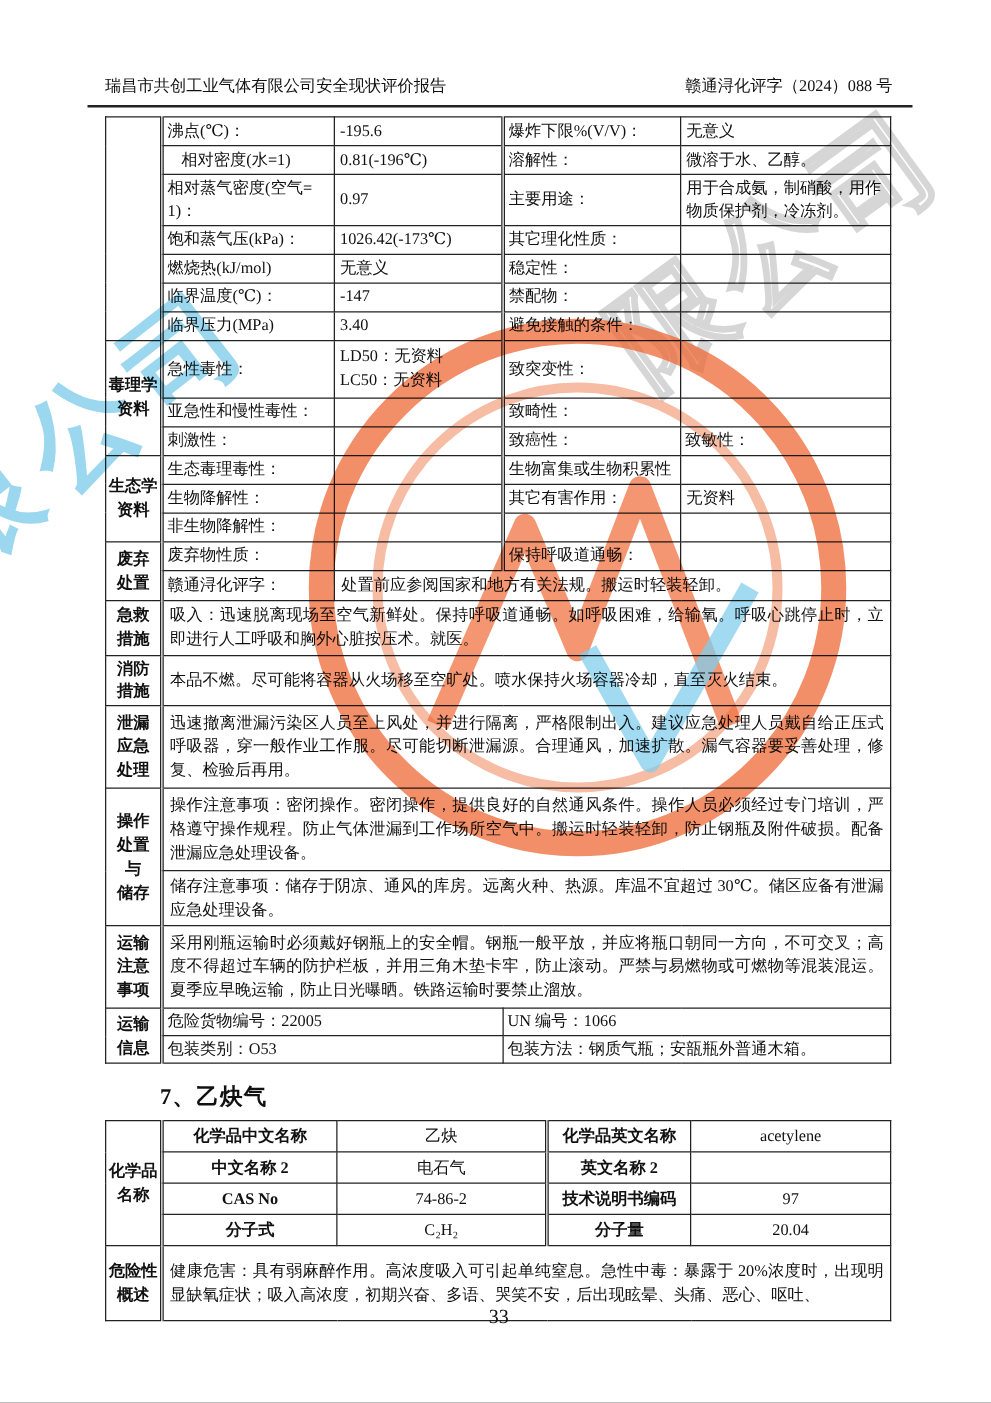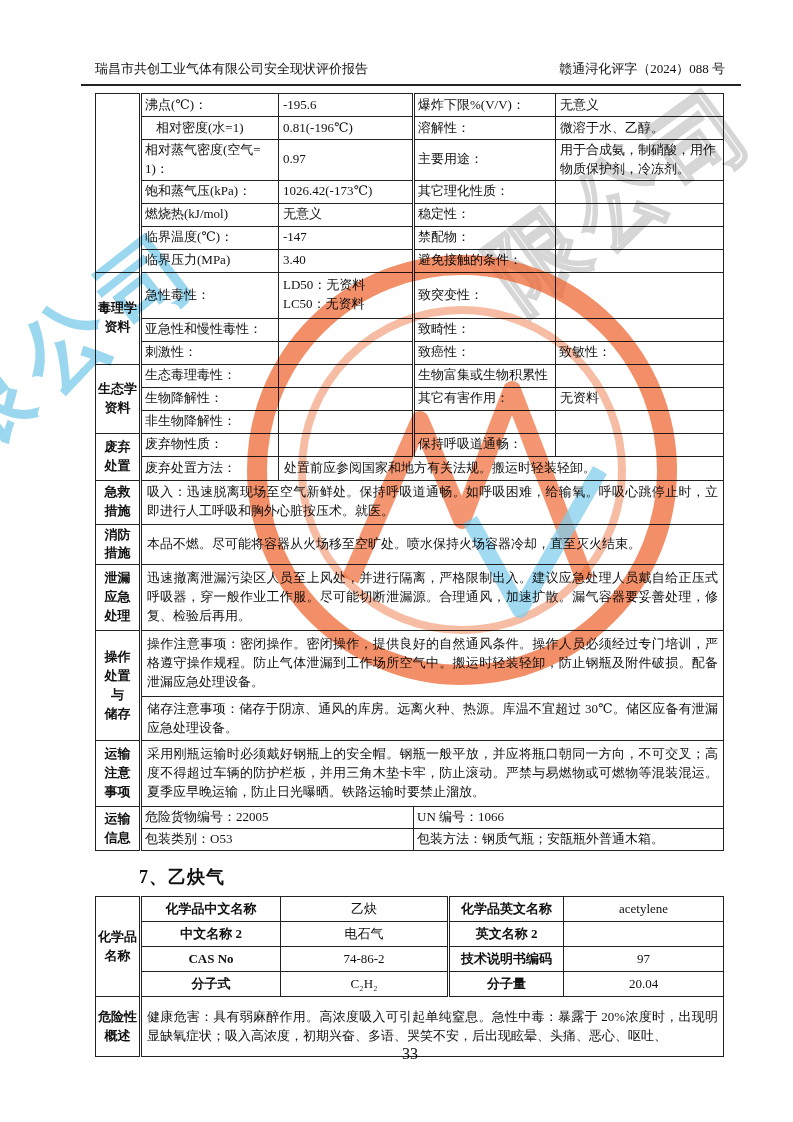--- a/index.html
+++ b/index.html
@@ -1,20 +1,20 @@
 <!DOCTYPE html>
 <html><head>
 <meta charset="utf-8">
 <style>
   html,body{margin:0;padding:0;background:#888;}
   .page{
     position:relative;width:793px;height:1122px;background:#fff;margin:0 auto;
     font-family:"Liberation Serif","DejaVu Serif",serif;color:#111;overflow:hidden;
   }
-  .content{position:absolute;left:95px;top:60px;width:630px;z-index:1;}
+  .content{position:absolute;left:84px;top:60px;width:630px;z-index:1;}
   .docheader{display:flex;justify-content:space-between;align-items:flex-end;
     font-size:13px;padding:0 2px 6px 0;border-bottom:2px solid #222;margin-left:-14px;margin-right:-16px;
     padding-left:14px;padding-right:16px;}
   .docheader .right{font-weight:normal;}
   table{border-collapse:collapse;table-layout:fixed;width:628px;margin-top:7px;}
   td{border:1px solid #222;font-size:13px;line-height:1.45;padding:1px 4px;vertical-align:middle;
     overflow:hidden;word-break:break-all;}
   .sec{font-weight:bold;text-align:center;white-space:pre-line;padding:1px 2px;
     border-right:3px double #222;font-family:Liberation Serif, serif;}
   .dbl{border-left:3px double #222;}
@@ -163,21 +163,21 @@
 
       <tr class="h23">
         <td class="sec" rowspan="2">废弃
 处置</td>
         <td class="lab">废弃物性质：</td>
         <td class="val"></td>
         <td class="lab dbl">保持呼吸道通畅：</td>
         <td class="val"></td>
       </tr>
       <tr class="h20">
-        <td class="lab">废弃处置方法：</td>
+        <td class="lab">赣通浔化评字：</td>
         <td class="txt" colspan="3">处置前应参阅国家和地方有关法规。搬运时轻装轻卸。</td>
       </tr>
 
       <tr class="h44">
         <td class="sec">急救
 措施</td>
         <td class="txt" colspan="4">吸入：迅速脱离现场至空气新鲜处。保持呼吸道通畅。如呼吸困难，给输氧。呼吸心跳停止时，立即进行人工呼吸和胸外心脏按压术。就医。</td>
       </tr>
 
       <tr class="h40">

